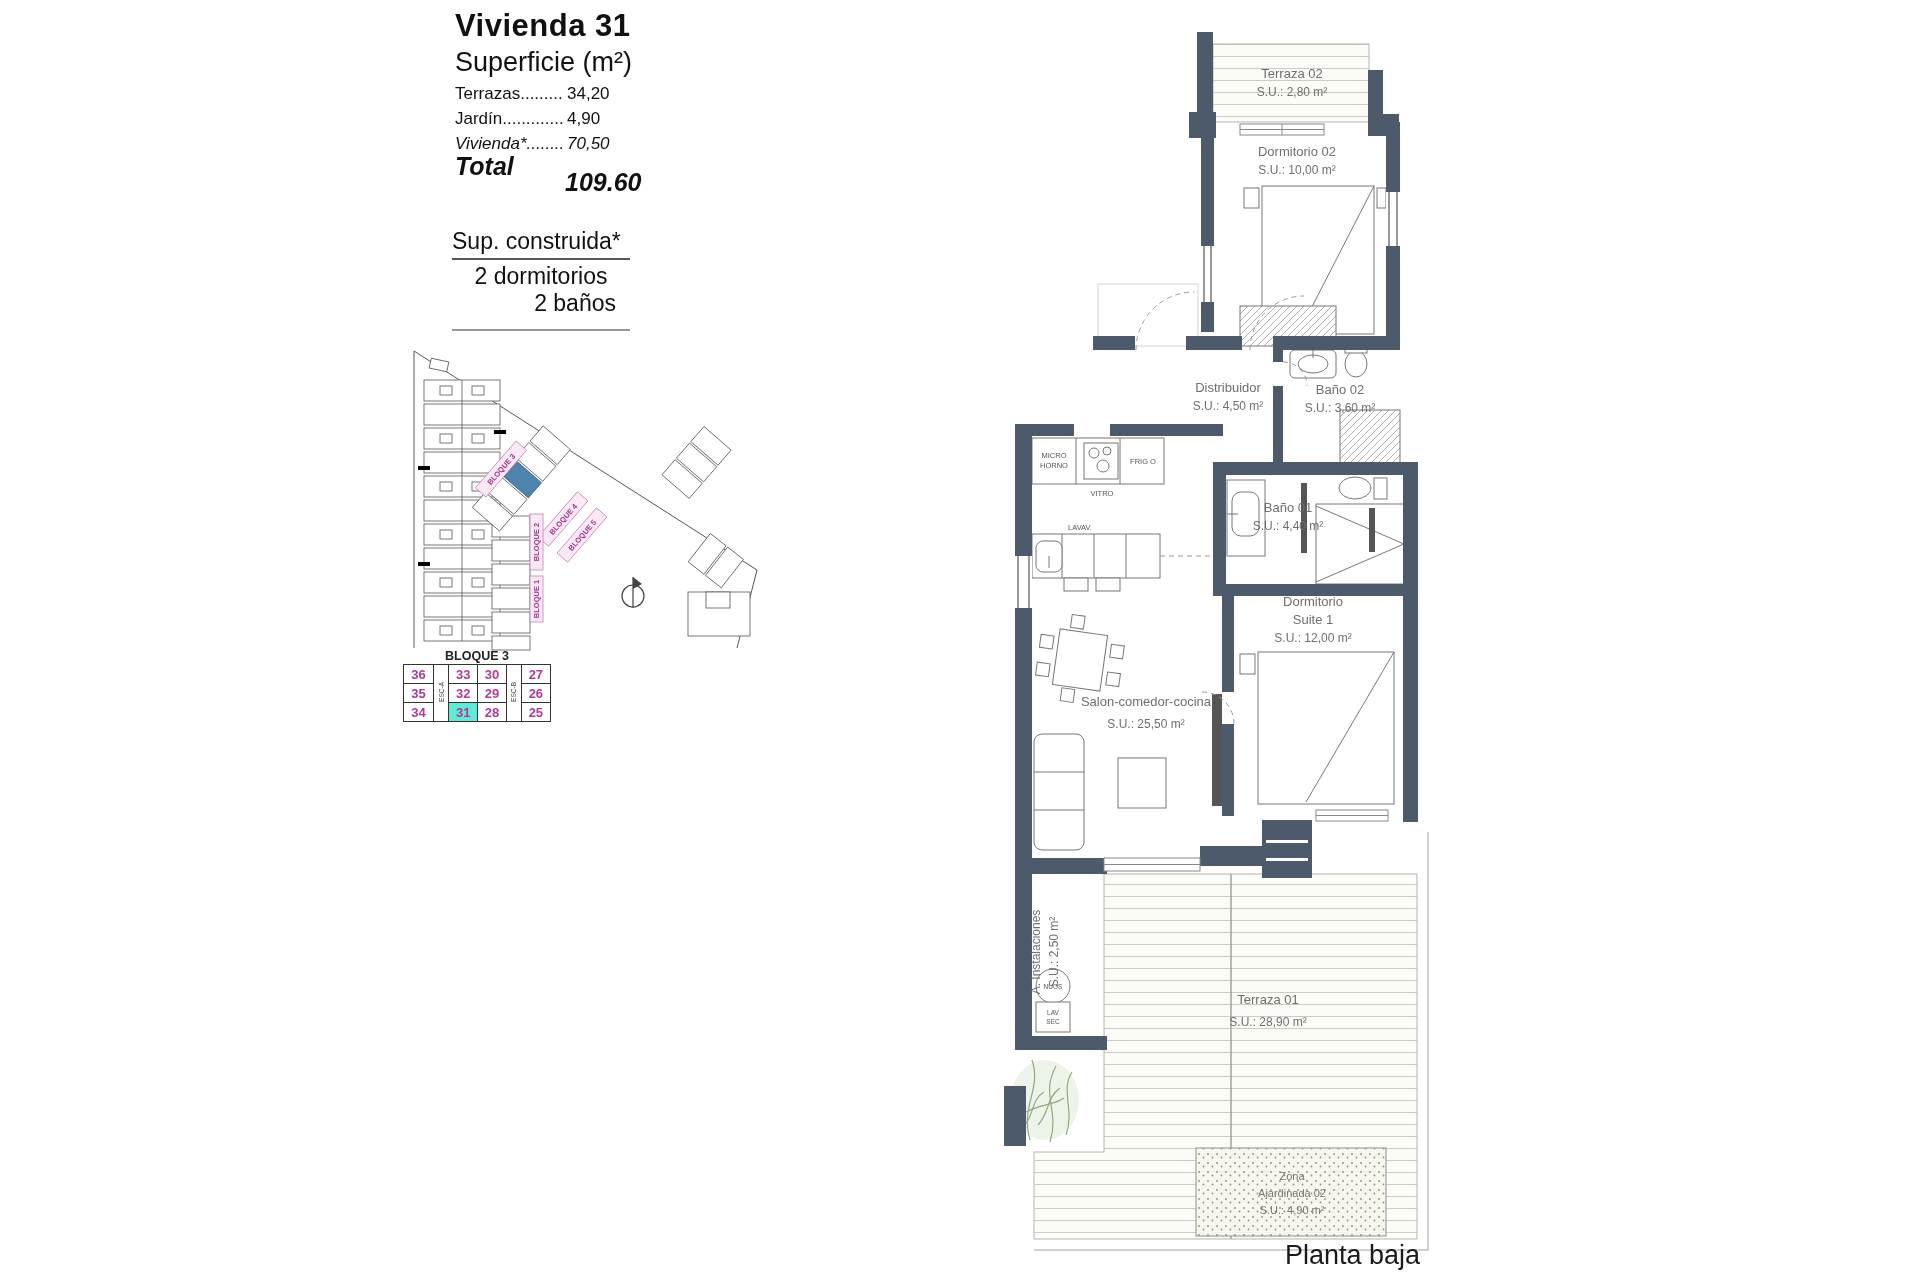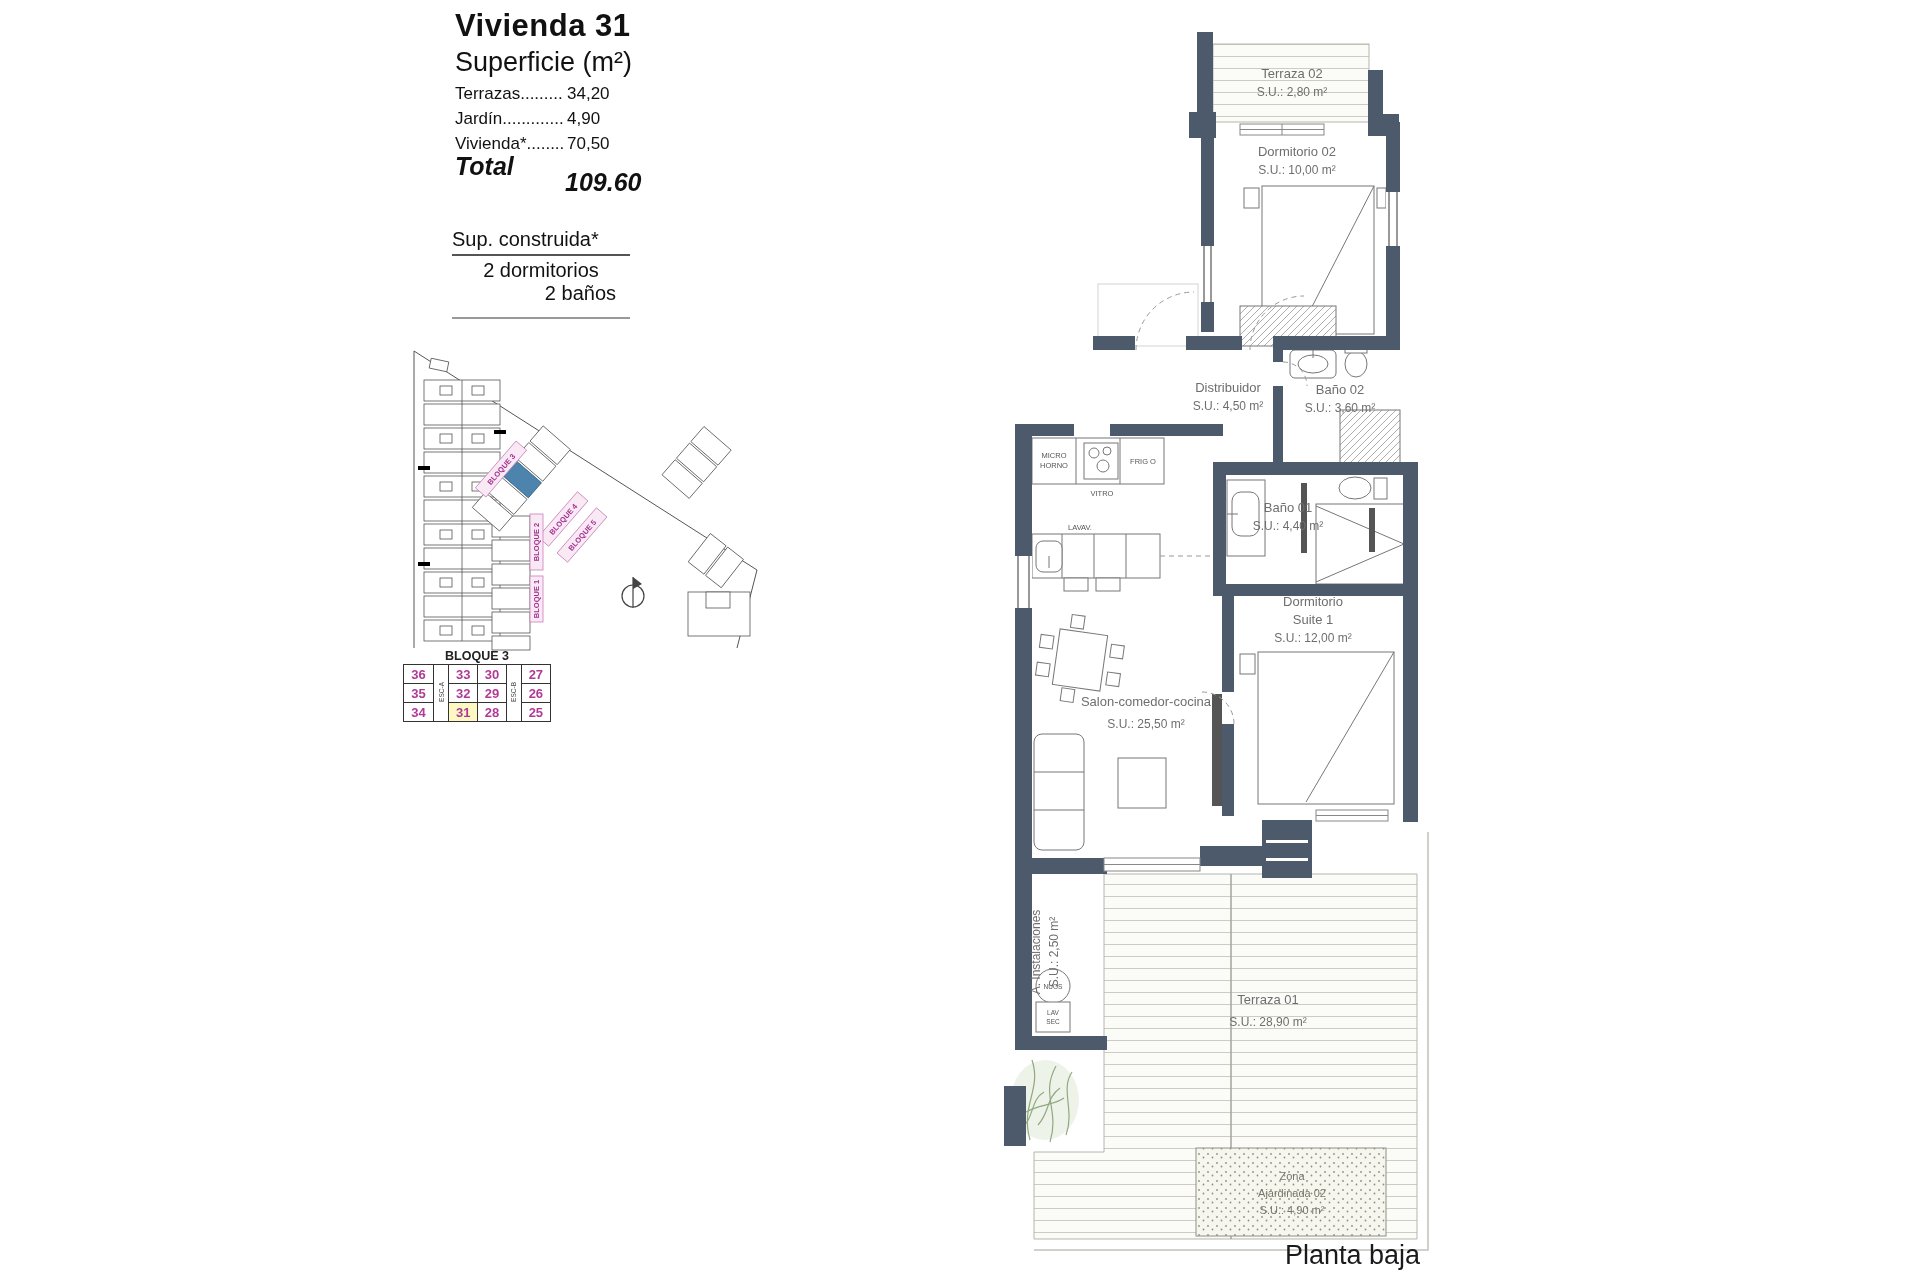--- a/index.html
+++ b/index.html
@@ -7,36 +7,36 @@
        font-family:"Liberation Sans",sans-serif;color:#111;}
   .abs{position:absolute;}
 
   
   .info-title{left:455px;top:8px;font-size:31px;font-weight:bold;letter-spacing:.5px;}
   .info-sub{left:455px;top:47px;font-size:27px;}
   .srow{left:455px;width:175px;height:24px;font-size:17px;}
   .srow .val{position:absolute;left:112px;top:0;}
   .total-row{left:455px;top:152px;width:175px;font-size:25px;font-weight:bold;font-style:italic;}
   .total-row .val{position:absolute;left:110px;top:16px;}
-  .built{left:452px;top:228px;width:178px;font-size:20px;}
+  .built{left:452px;top:228px;width:178px;font-size:23px;}
   .built .l1{border-bottom:2px solid #555;padding-bottom:3px;}
   .built .l2{text-align:center;padding-top:3px;}
   .built .l3{text-align:right;padding-right:14px;padding-bottom:12px;border-bottom:2px solid #999;}
 
   
   .bt{left:403px;top:649px;width:148px;}
   .bt-title{text-align:center;font-size:12.5px;font-weight:bold;color:#222;margin-bottom:1px;}
   table.btt{border-collapse:collapse;}
   table.btt td{border:1.2px solid #333;text-align:center;vertical-align:middle;
                font-size:13px;font-weight:bold;color:#b03a96;padding:0;height:18px;}
   td.n1{width:32px;} td.esc{width:11px;} td.n2{width:31px;} td.n3{width:30px;}
   td.escb{width:10px;} td.n4{width:31px;}
   td.esc span,td.escb span{display:inline-block;writing-mode:vertical-rl;transform:rotate(180deg);
       font-size:6.5px;font-weight:normal;color:#444;letter-spacing:0;}
-  td.hl{background:#fef9c3;color:#21384d;}
+  td.hl{background:#5eead4;color:#21384d;}
 
   
   .caption{left:1285px;top:1240px;font-size:27px;color:#1a1a1a;}
 
   
   svg text{font-family:"Liberation Sans",sans-serif;fill:#6e6e6e;}
   text.rm{font-size:13px;text-anchor:middle;}
   text.su{font-size:12px;text-anchor:middle;}
   text.sm{font-size:7.5px;text-anchor:middle;fill:#555;}
   text.xs{font-size:6.5px;text-anchor:middle;fill:#555;}
@@ -50,21 +50,21 @@
 <div class="abs info-sub">Superficie (m²)</div>
 
 <div class="abs srow" style="top:84px;">
   <span>Terrazas.........</span>
   <span class="val">34,20</span>
 </div>
 <div class="abs srow" style="top:109px;">
   <span>Jardín.............</span>
   <span class="val">4,90</span>
 </div>
-<div class="abs srow" style="top:134px;">
+<div class="abs srow" style="top:134px;font-style:italic;">
   <span>Vivienda*........</span>
   <span class="val">70,50</span>
 </div>
 <div class="abs total-row">
   <span>Total</span>
   <span class="val">109.60</span>
 </div>
 
 <div class="abs built">
   <div class="l1">Sup. construida*</div>

